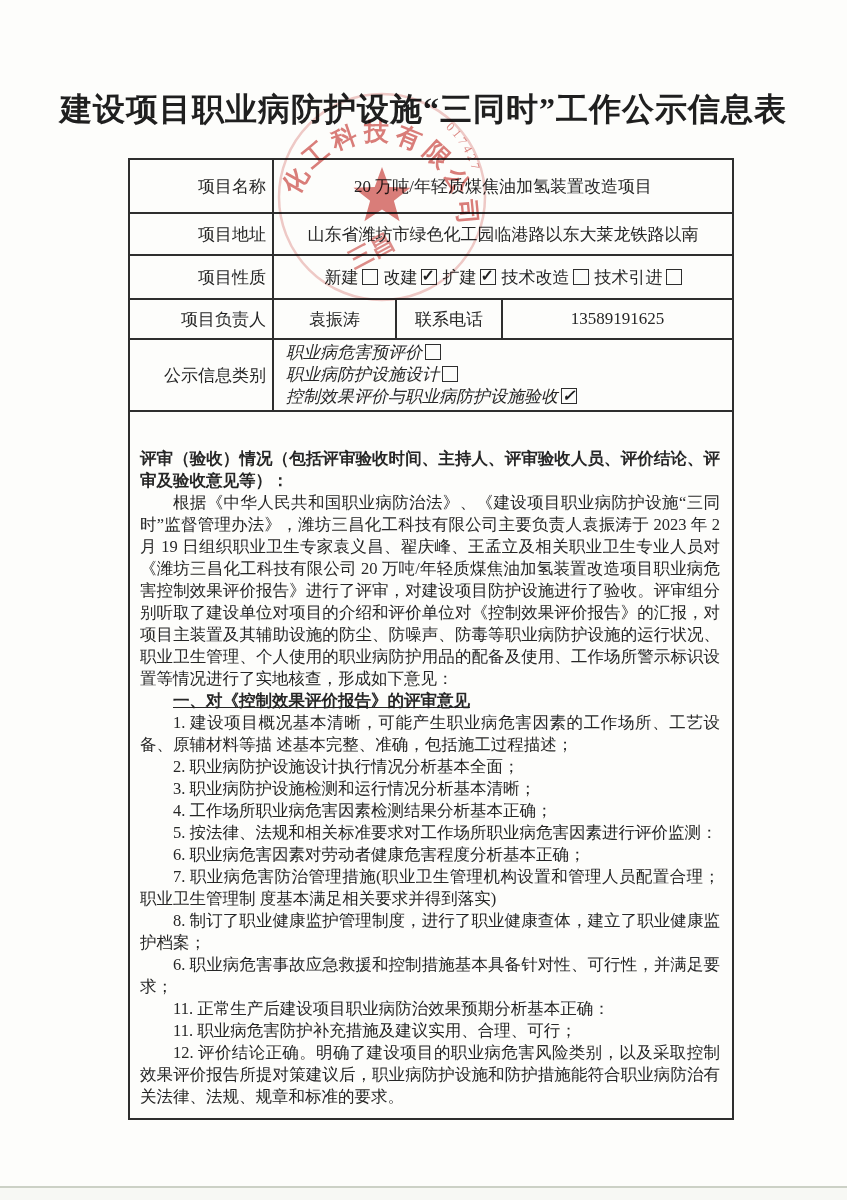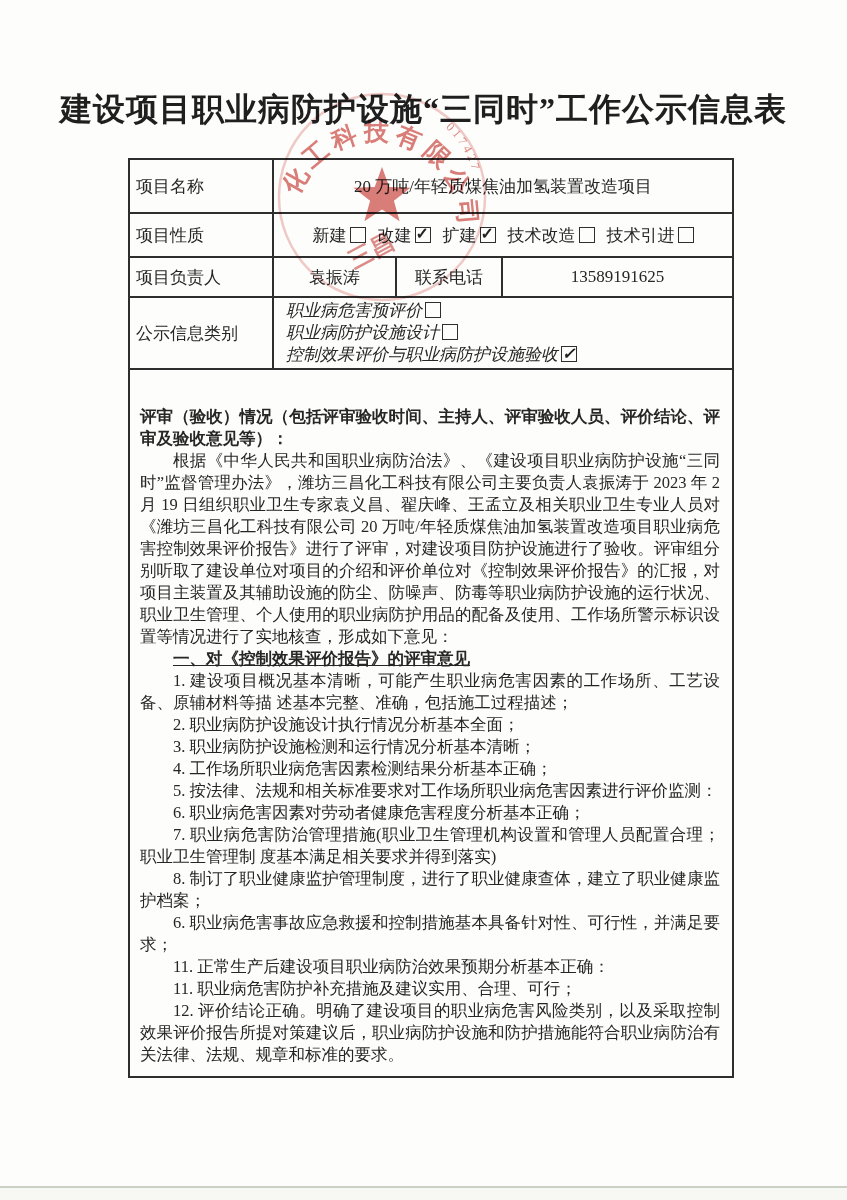--- a/index.html
+++ b/index.html
@@ -32,35 +32,35 @@
     table-layout:fixed;
   }
   table.doc-table td{
     border:2px solid #2e2e2e;
     font-size:17px;
     color:#262626;
     padding:2px 6px;
     vertical-align:middle;
   }
   td.lbl{
-    text-align:left;
+    text-align:right;
     width:144px;
   }
   td.ctr{text-align:center;}
   tr.r1 td{height:48px;}
   tr.r2 td{height:36px;}
   tr.r3 td{height:38px;}
   tr.r4 td{height:34px;}
   tr.r5 td{height:66px;}
   tr.r6 td{height:72px;}
   .nature-line{
     display:flex;
     justify-content:center;
     align-items:center;
-    gap:12px;
+    gap:6px;
     white-space:nowrap;
   }
   .opt{white-space:nowrap;}
   .cbx{
     display:inline-block;
     width:14px;height:14px;
     border:1.5px solid #2e2e2e;
     vertical-align:-2px;
     margin-left:3px;
     position:relative;
@@ -123,20 +123,24 @@
     <colgroup>
       <col style="width:144px">
         <col style="width:123px">
         <col style="width:106px">
         <col style="width:231px">
     </colgroup>
     <tbody>
         <tr class="r1">
       <td class="lbl">项目名称</td>
       <td class="ctr" colspan="3">20 万吨/年轻质煤焦油加氢装置改造项目</td>
+    </tr>
+    <tr class="r2">
+      <td class="lbl">项目地址</td>
+      <td class="ctr" colspan="3">山东省潍坊市绿色化工园临港路以东大莱龙铁路以南</td>
     </tr>
     <tr class="r3">
       <td class="lbl">项目性质</td>
       <td colspan="3">
         <div class="nature-line">
           <span class="opt"><span>新建</span><span class="cbx"></span></span>
           <span class="opt"><span>改建</span><span class="cbx checked"></span></span>
           <span class="opt"><span>扩建</span><span class="cbx checked"></span></span>
           <span class="opt"><span>技术改造</span><span class="cbx"></span></span>
           <span class="opt"><span>技术引进</span><span class="cbx"></span></span>

